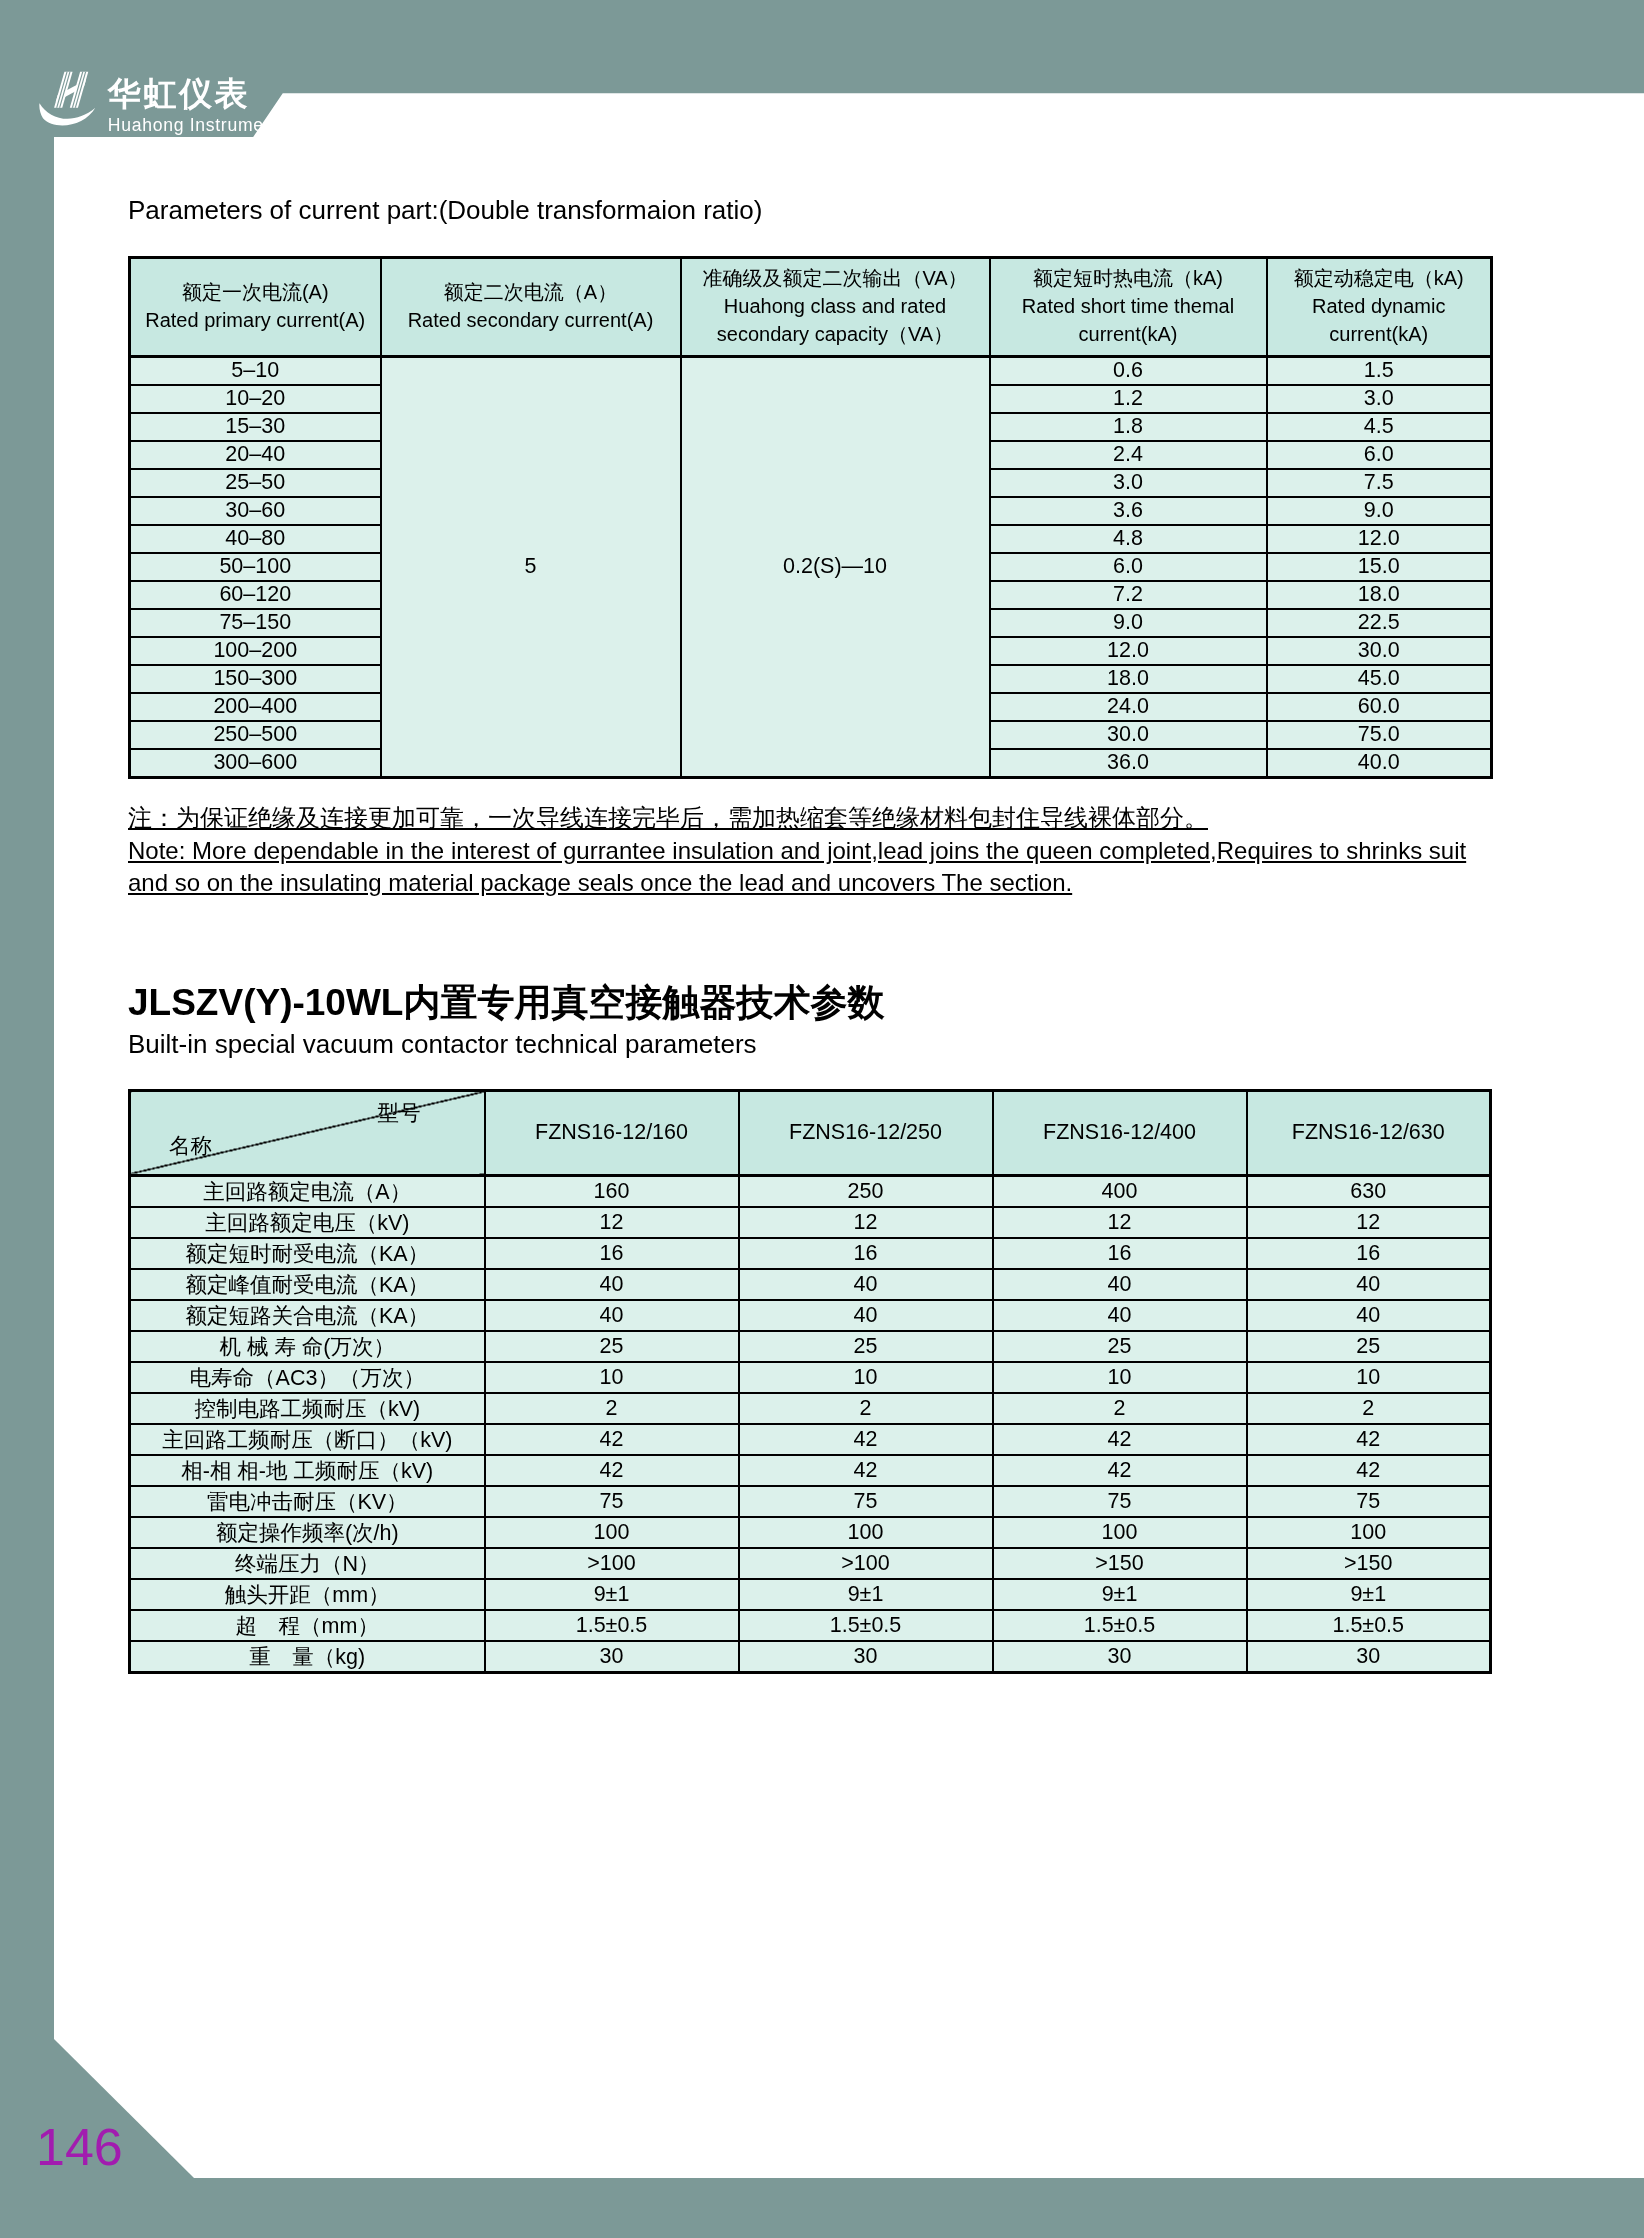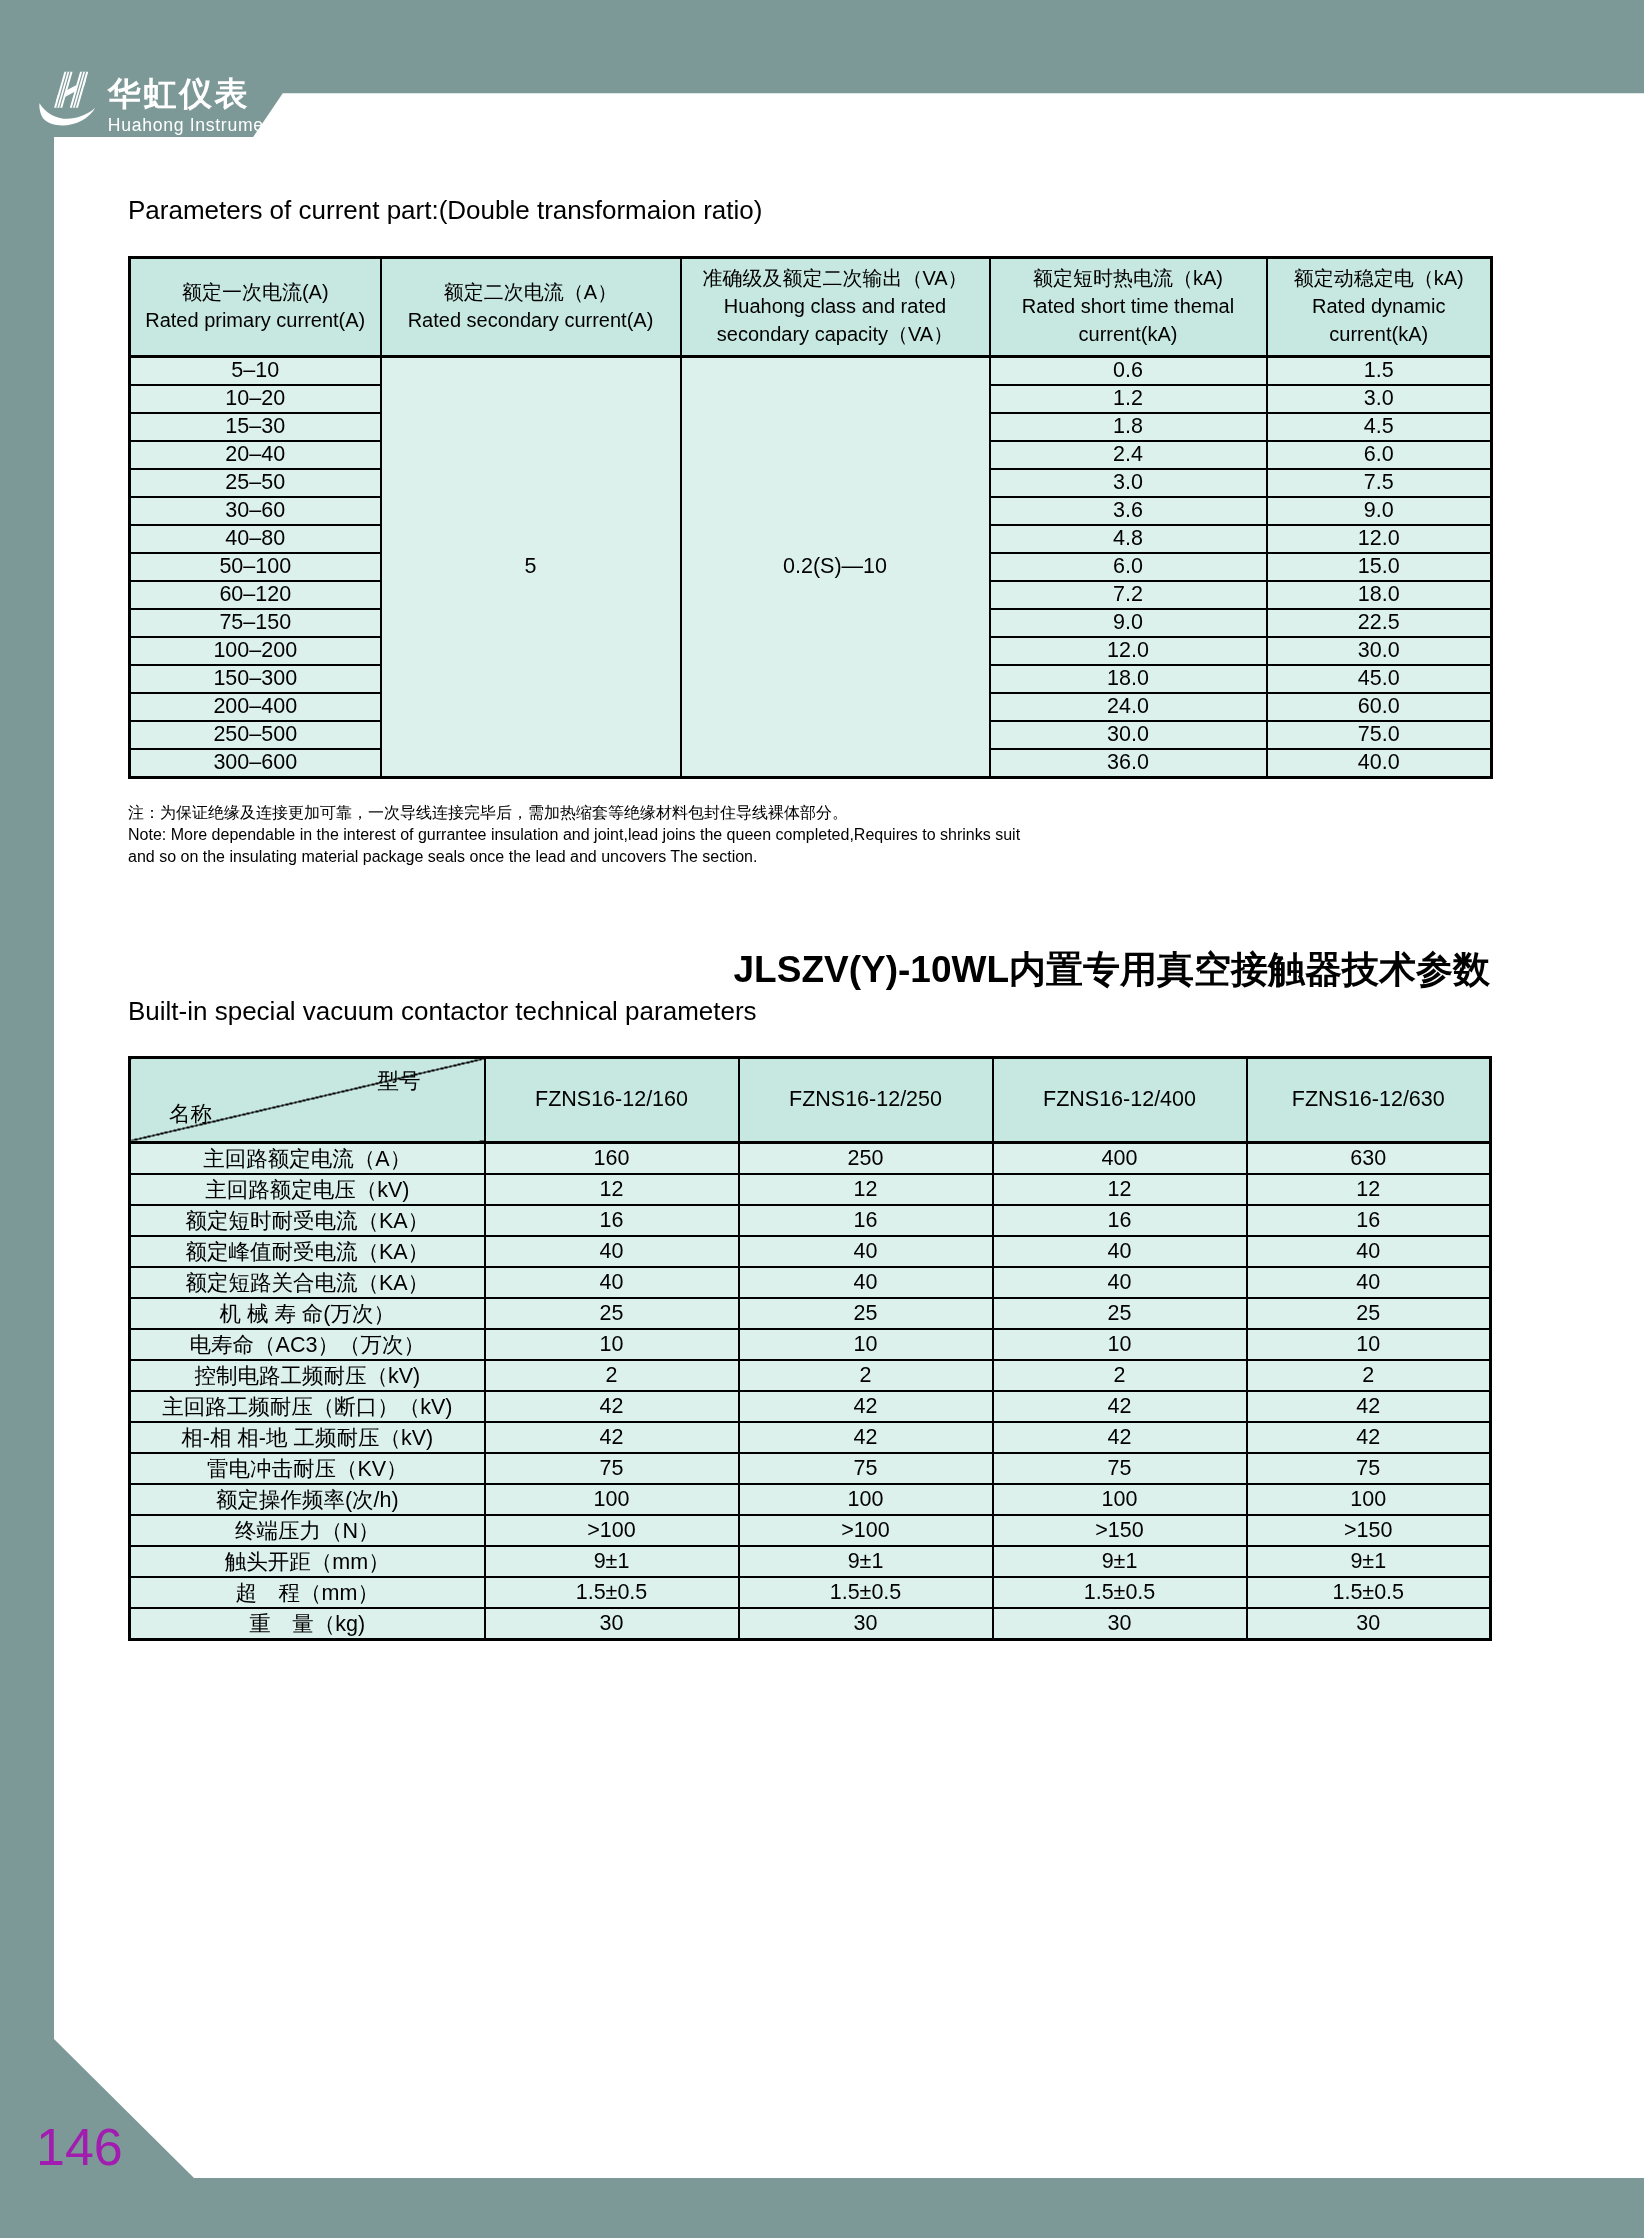--- a/index.html
+++ b/index.html
@@ -39,22 +39,22 @@
     font-weight:normal;font-size:20px;line-height:1.38;
     border-bottom:3.9px solid var(--color-border,#000);
   }
   .tbl1 thead th{height:96px;}
   .tbl1 td{
     background:var(--color-data-cell,#DCF1EB);
     height:26px;font-size:21.5px;border-top:2.6px solid var(--color-border,#000);
   }
   .hdr-cn{display:block;}
   .hdr-en{display:block;}
-  .note{margin:23.4px 0 0;font-size:16px;line-height:1.36;width:1420px;}
-  .sec2-title{margin-top:83px;text-align:right;}
+  .note{margin:23.4px 0 0;font-size:24px;line-height:1.36;width:1420px;text-decoration:underline;}
+  .sec2-title{margin-top:83px;}
   .tbl2{margin-top:29px;}
   .tbl2 thead th{height:82px;font-size:21.5px;}
   .tbl2 td{
     background:var(--color-data-cell,#DCF1EB);
     height:24.4px;font-size:21.5px;border-top:2.6px solid var(--color-border,#000);
   }
   .diag{
     position:relative;
     background-color:var(--color-header-cell,#C7E8E1);
     background-image:linear-gradient(to bottom right,transparent 49.55%,var(--color-border,#000) 49.55%,var(--color-border,#000) 50.55%,transparent 50.55%);

